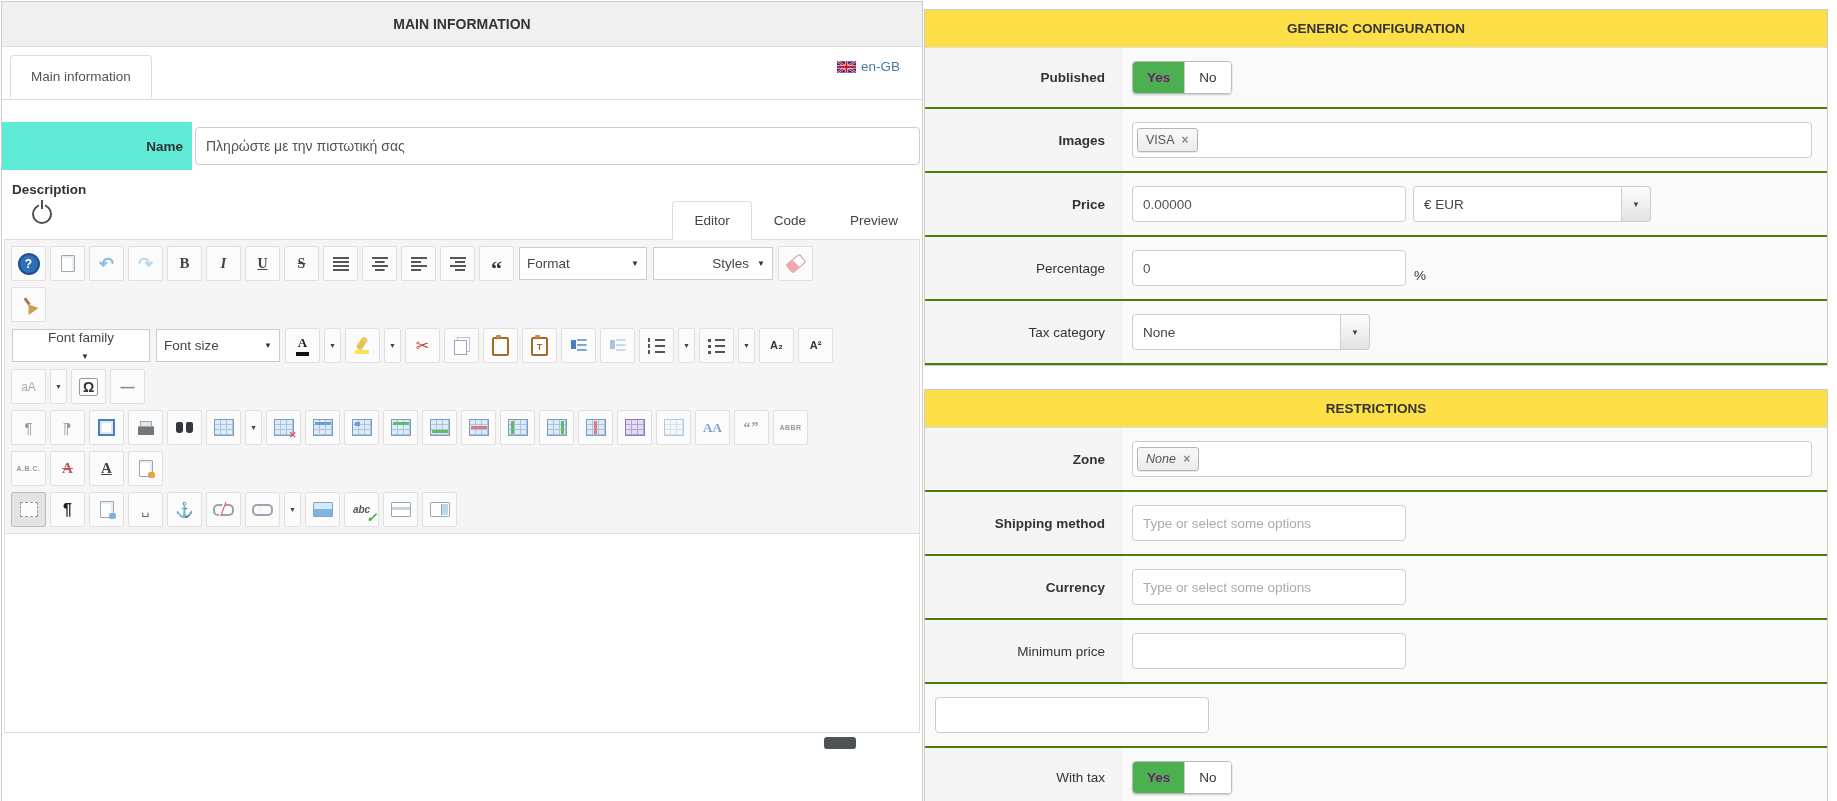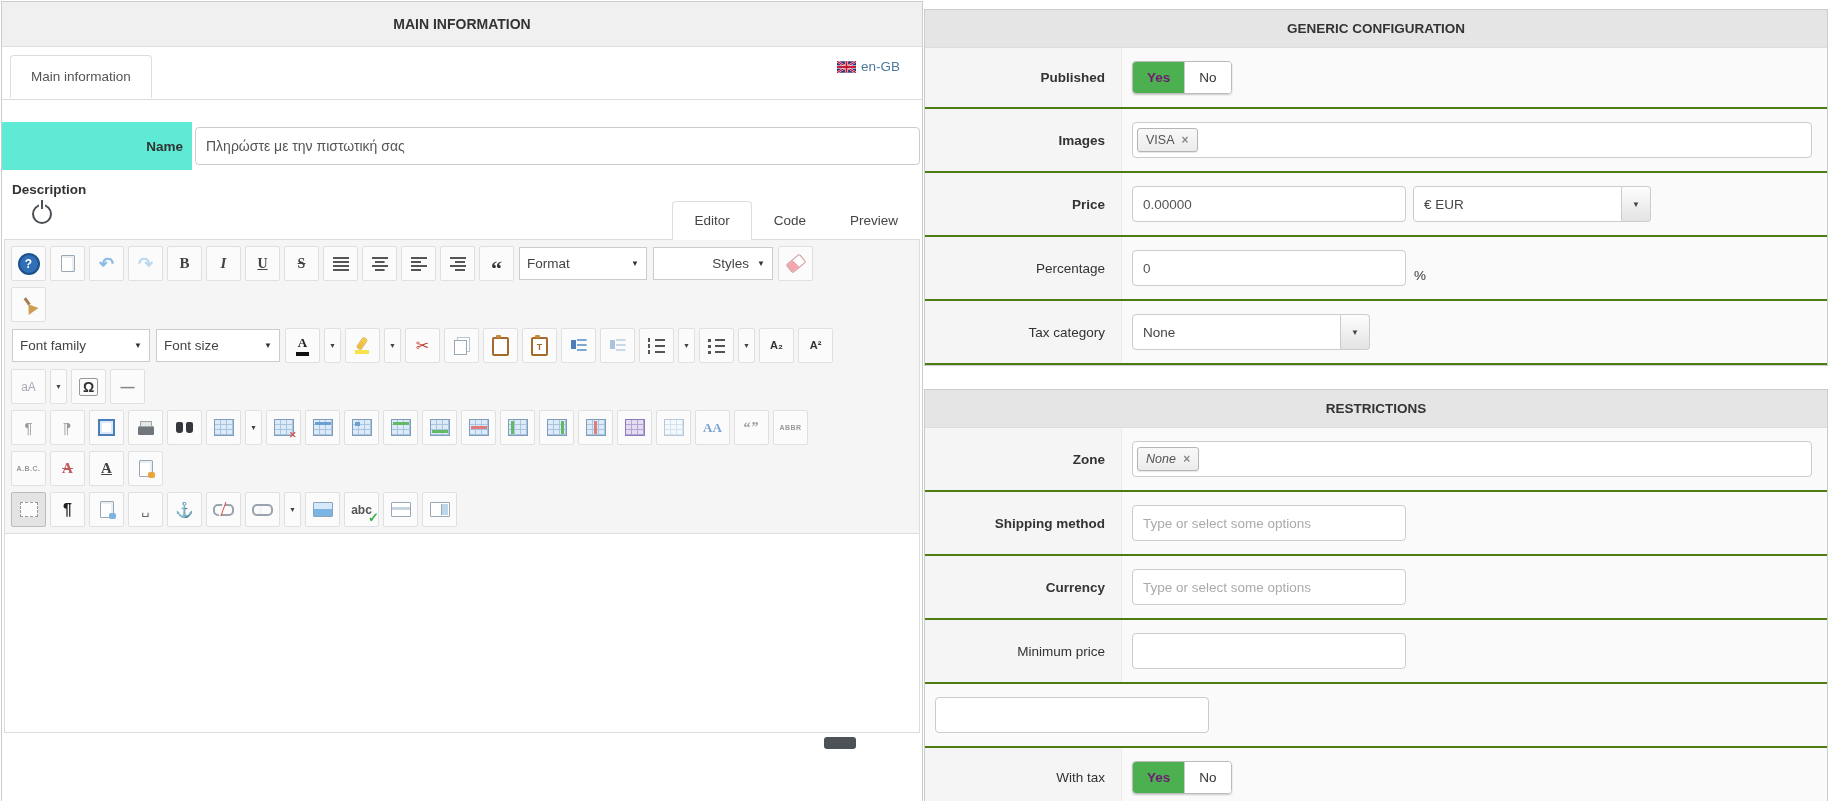--- a/index.html
+++ b/index.html
@@ -127,34 +127,34 @@
   .mi-bino{width:17px;height:11px;position:relative;}
   .mi-bino::before,.mi-bino::after{content:"";position:absolute;top:0;width:7px;height:11px;background:#34383d;border-radius:2px 2px 3px 3px;}
   .mi-bino::before{left:0;}.mi-bino::after{right:0;}
   .mi-dashed{width:16px;height:13px;border:1px dashed #999;background:#fcfcfc;}
   .mi-link{width:17px;height:8px;border:2px solid #9aa3ad;border-radius:5px;position:relative;
     background:linear-gradient(90deg,transparent 0 5px,#f5f5f5 5px 8px,transparent 8px);}
   .mi-link.broken::after{content:"";position:absolute;left:6px;top:-5px;width:2px;height:15px;background:#fbfbfb;
     box-shadow:1px 0 0 #d9534f;transform:rotate(20deg);}
   .mi-img{width:18px;height:13px;border:1px solid #8ba3ba;border-radius:1px;
     background:linear-gradient(180deg,#d4e9f9 0 45%,#7cb4e2 45%);}
-  .mi-spell{font-size:12px;font-weight:bold;color:#555;position:relative;line-height:8px;}
+  .mi-spell{font-size:10px;font-weight:bold;color:#555;position:relative;line-height:8px;font-style:italic;}
   .mi-spell::after{content:"✓";position:absolute;right:-7px;bottom:-8px;color:#3faf46;font-size:13px;font-weight:bold;}
   .mi-rect{width:18px;height:13px;border:1px solid #9aa7b5;background:#fff;position:relative;border-radius:1px;}
   .r-split{background:linear-gradient(180deg,#fff 0 4px,#c7d3dd 4px 7px,#fff 7px);}
   .r-inner::after{content:"";position:absolute;right:1px;top:1px;bottom:1px;width:6px;background:#bcd6ea;border-left:1px solid #9aa7b5;}
   .econtent{background:#fff;height:198px;}
   .efooter{background:#f1f1f1;border-top:1px solid #ddd;text-align:center;padding:10px 0;font-size:14px;color:#333;}
   .efooter b{color:#111;}
   .lbottom{height:14px;position:relative;background:#fff;}
   .nub{position:absolute;left:822px;top:4px;width:32px;height:12px;background:#4d5257;border-radius:3px;}
   
   .rcol{width:904px;margin-top:8px;}
   .rpanel{border:1px solid #ccc;background:#fafafa;}
-  .rheader{background:#e5e5e5;border-bottom:1px solid #ddd;text-align:center;font-weight:bold;
+  .rheader{background:#fde047;border-bottom:1px solid #ddd;text-align:center;font-weight:bold;
     font-size:13.5px;color:#333;padding:11px 0;}
   .rrow{display:flex;align-items:stretch;border-bottom:2px solid #4d7c0f;}
   .rlabel{width:197px;background:#f5f5f5;display:flex;align-items:center;justify-content:flex-end;
     padding-right:16px;color:#333;border-right:1px solid #ececec;box-sizing:border-box;}
   .rlabel.bold{font-weight:bold;}
   .rvalue{flex:1;padding:13px 10px;display:flex;align-items:center;}
   .tg{display:inline-flex;border-radius:4px;overflow:hidden;border:1px solid #bbb;box-shadow:0 1px 2px rgba(0,0,0,.2);}
   .tg span{padding:8px 14px;cursor:pointer;}
   .tg-on{color:#701a75;font-weight:bold;background:#4caf50;}
   .tg-off{background:#fff;color:#333;border-left:1px solid #ccc;}
@@ -268,21 +268,21 @@
             <button class="tb-btn">
               <span class="mi-eraser"></span>
             </button>
           </div>
           <div class="tb-row">
             <button class="tb-btn">
               <span class="mi-broom"></span>
             </button>
           </div>
           <div class="tb-row">
-            <div class="tb-select" style="width: 138px;">
+            <div class="tb-select" style="width: 138px; flex-direction: column;">
               <span class="sel-label">Font family</span>
               <span class="sel-caret">▼</span>
             </div>
             <div class="tb-select" style="width: 124px;">
               <span class="sel-label">Font size</span>
               <span class="sel-caret">▼</span>
             </div>
             <button class="tb-btn">
               <span class="mi-swatch" style="--c: #111111;">A</span>
             </button>

